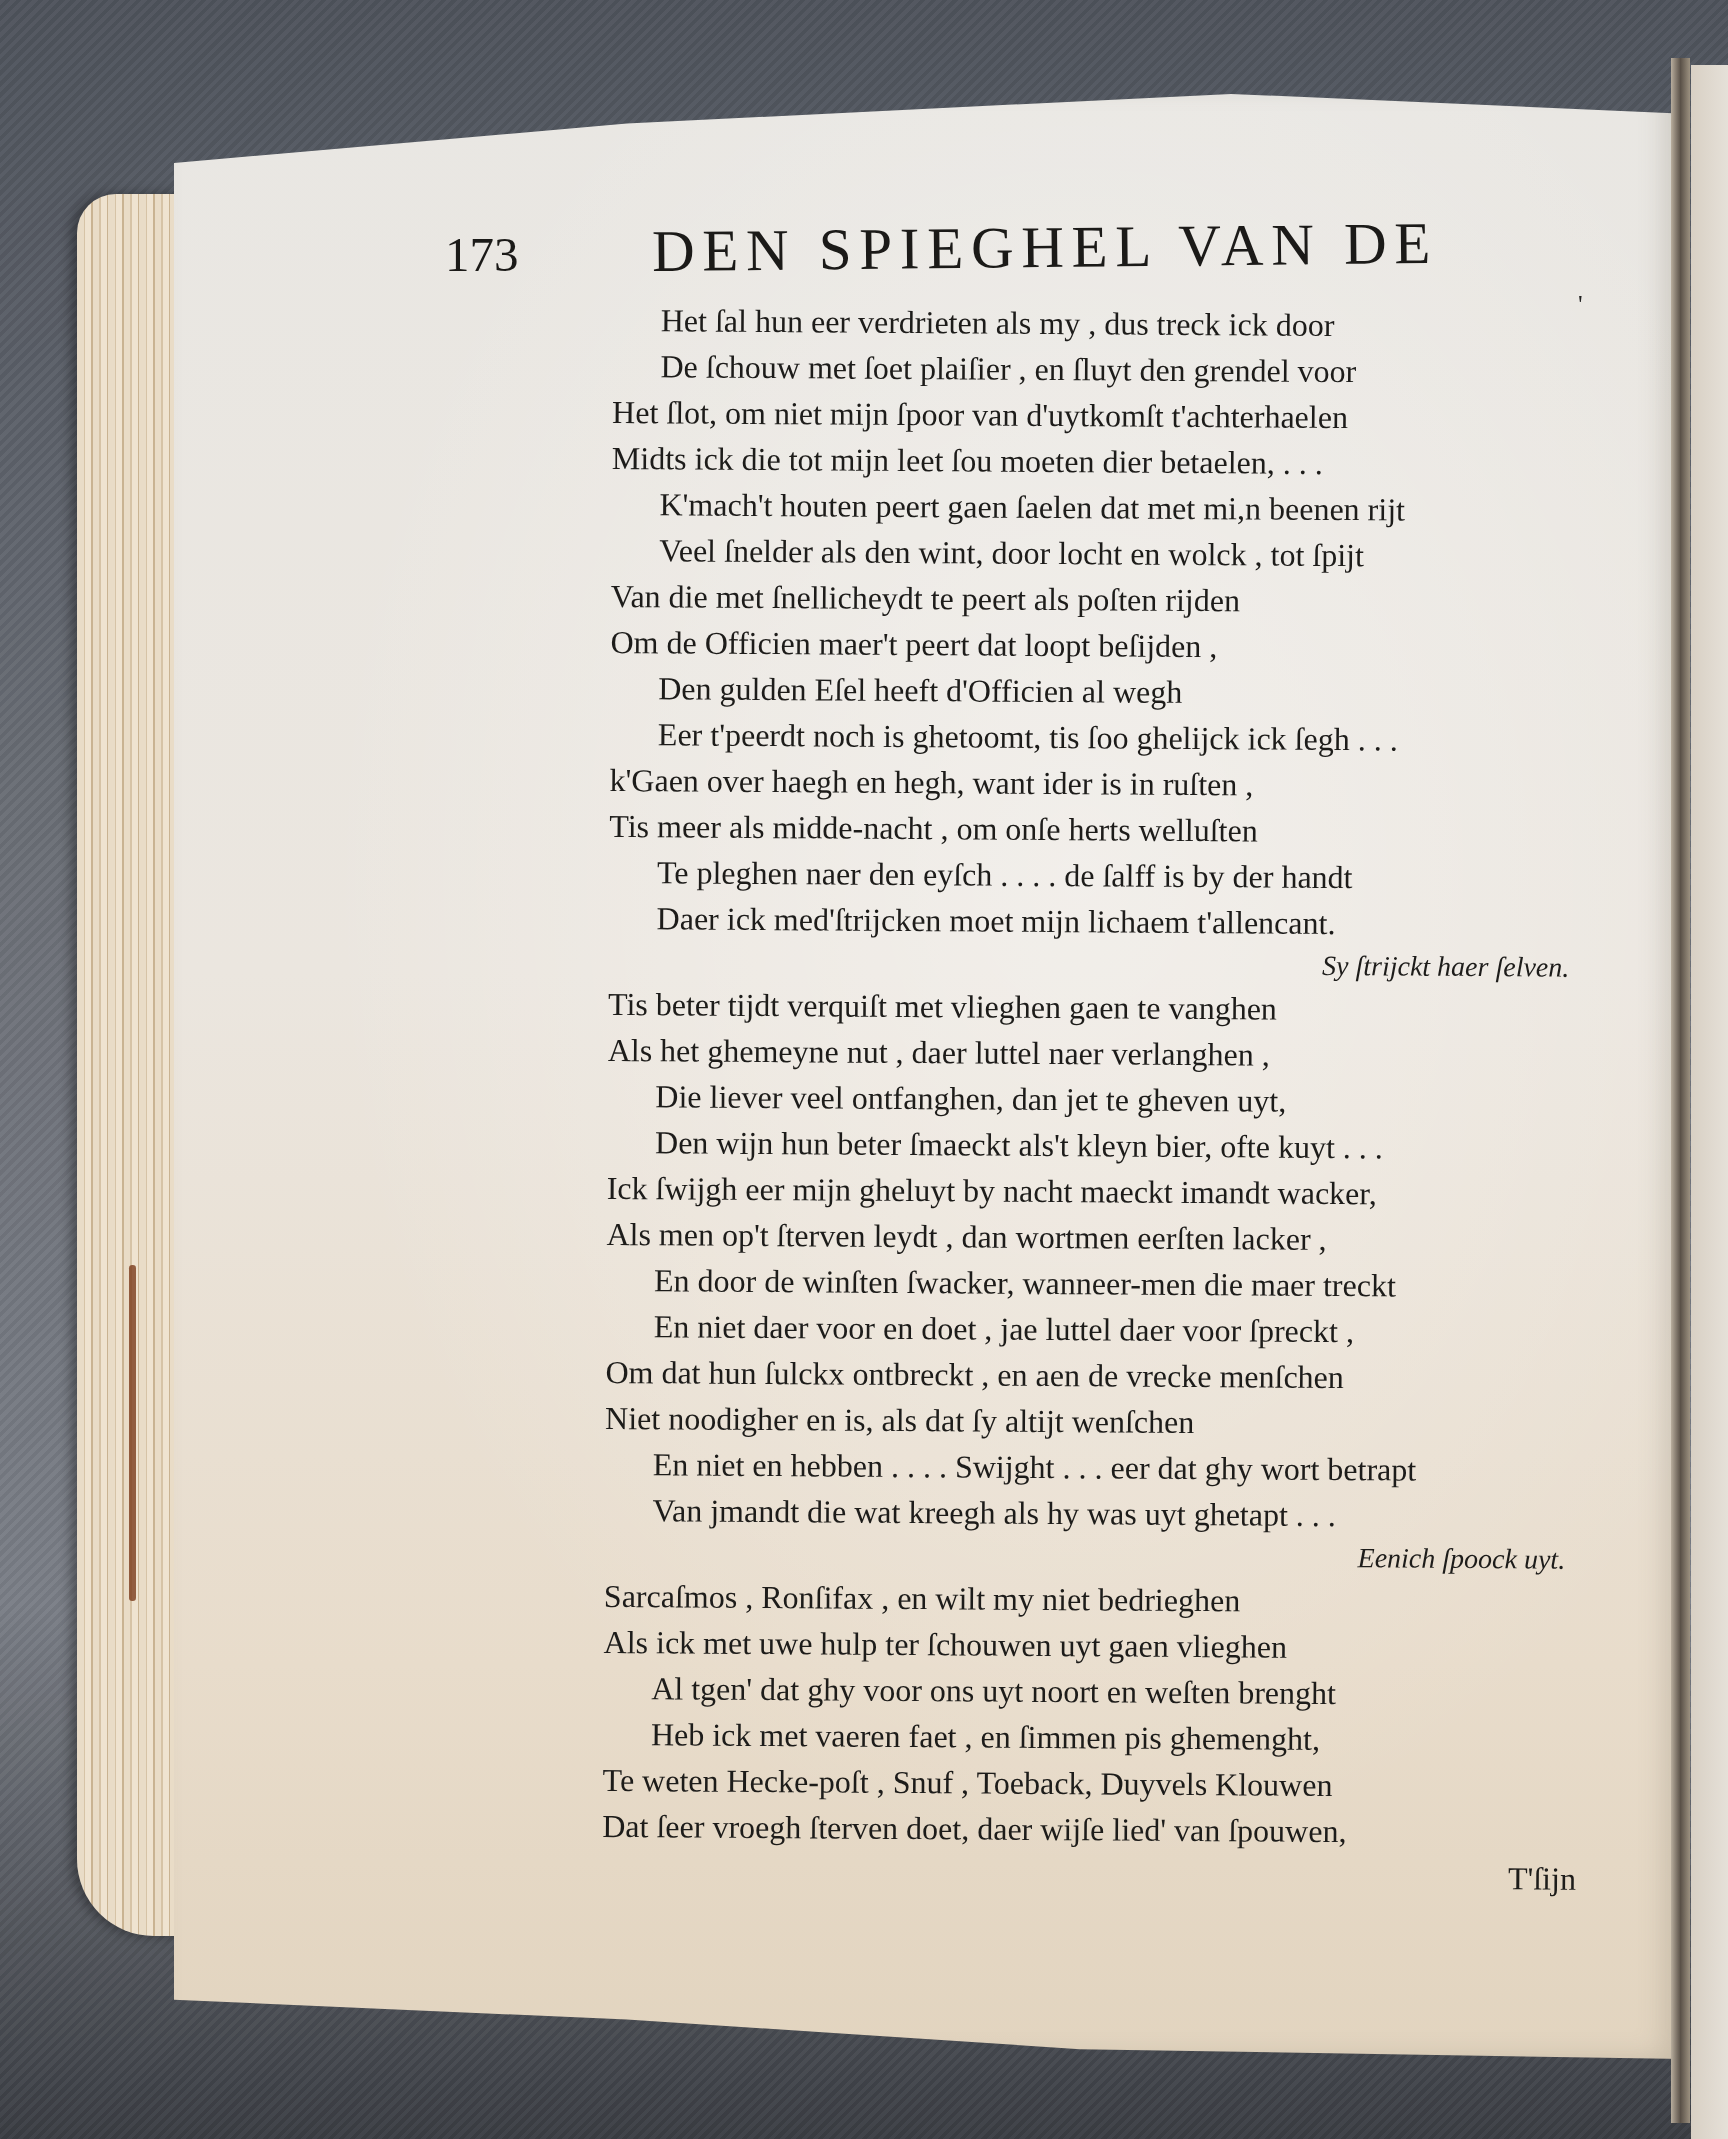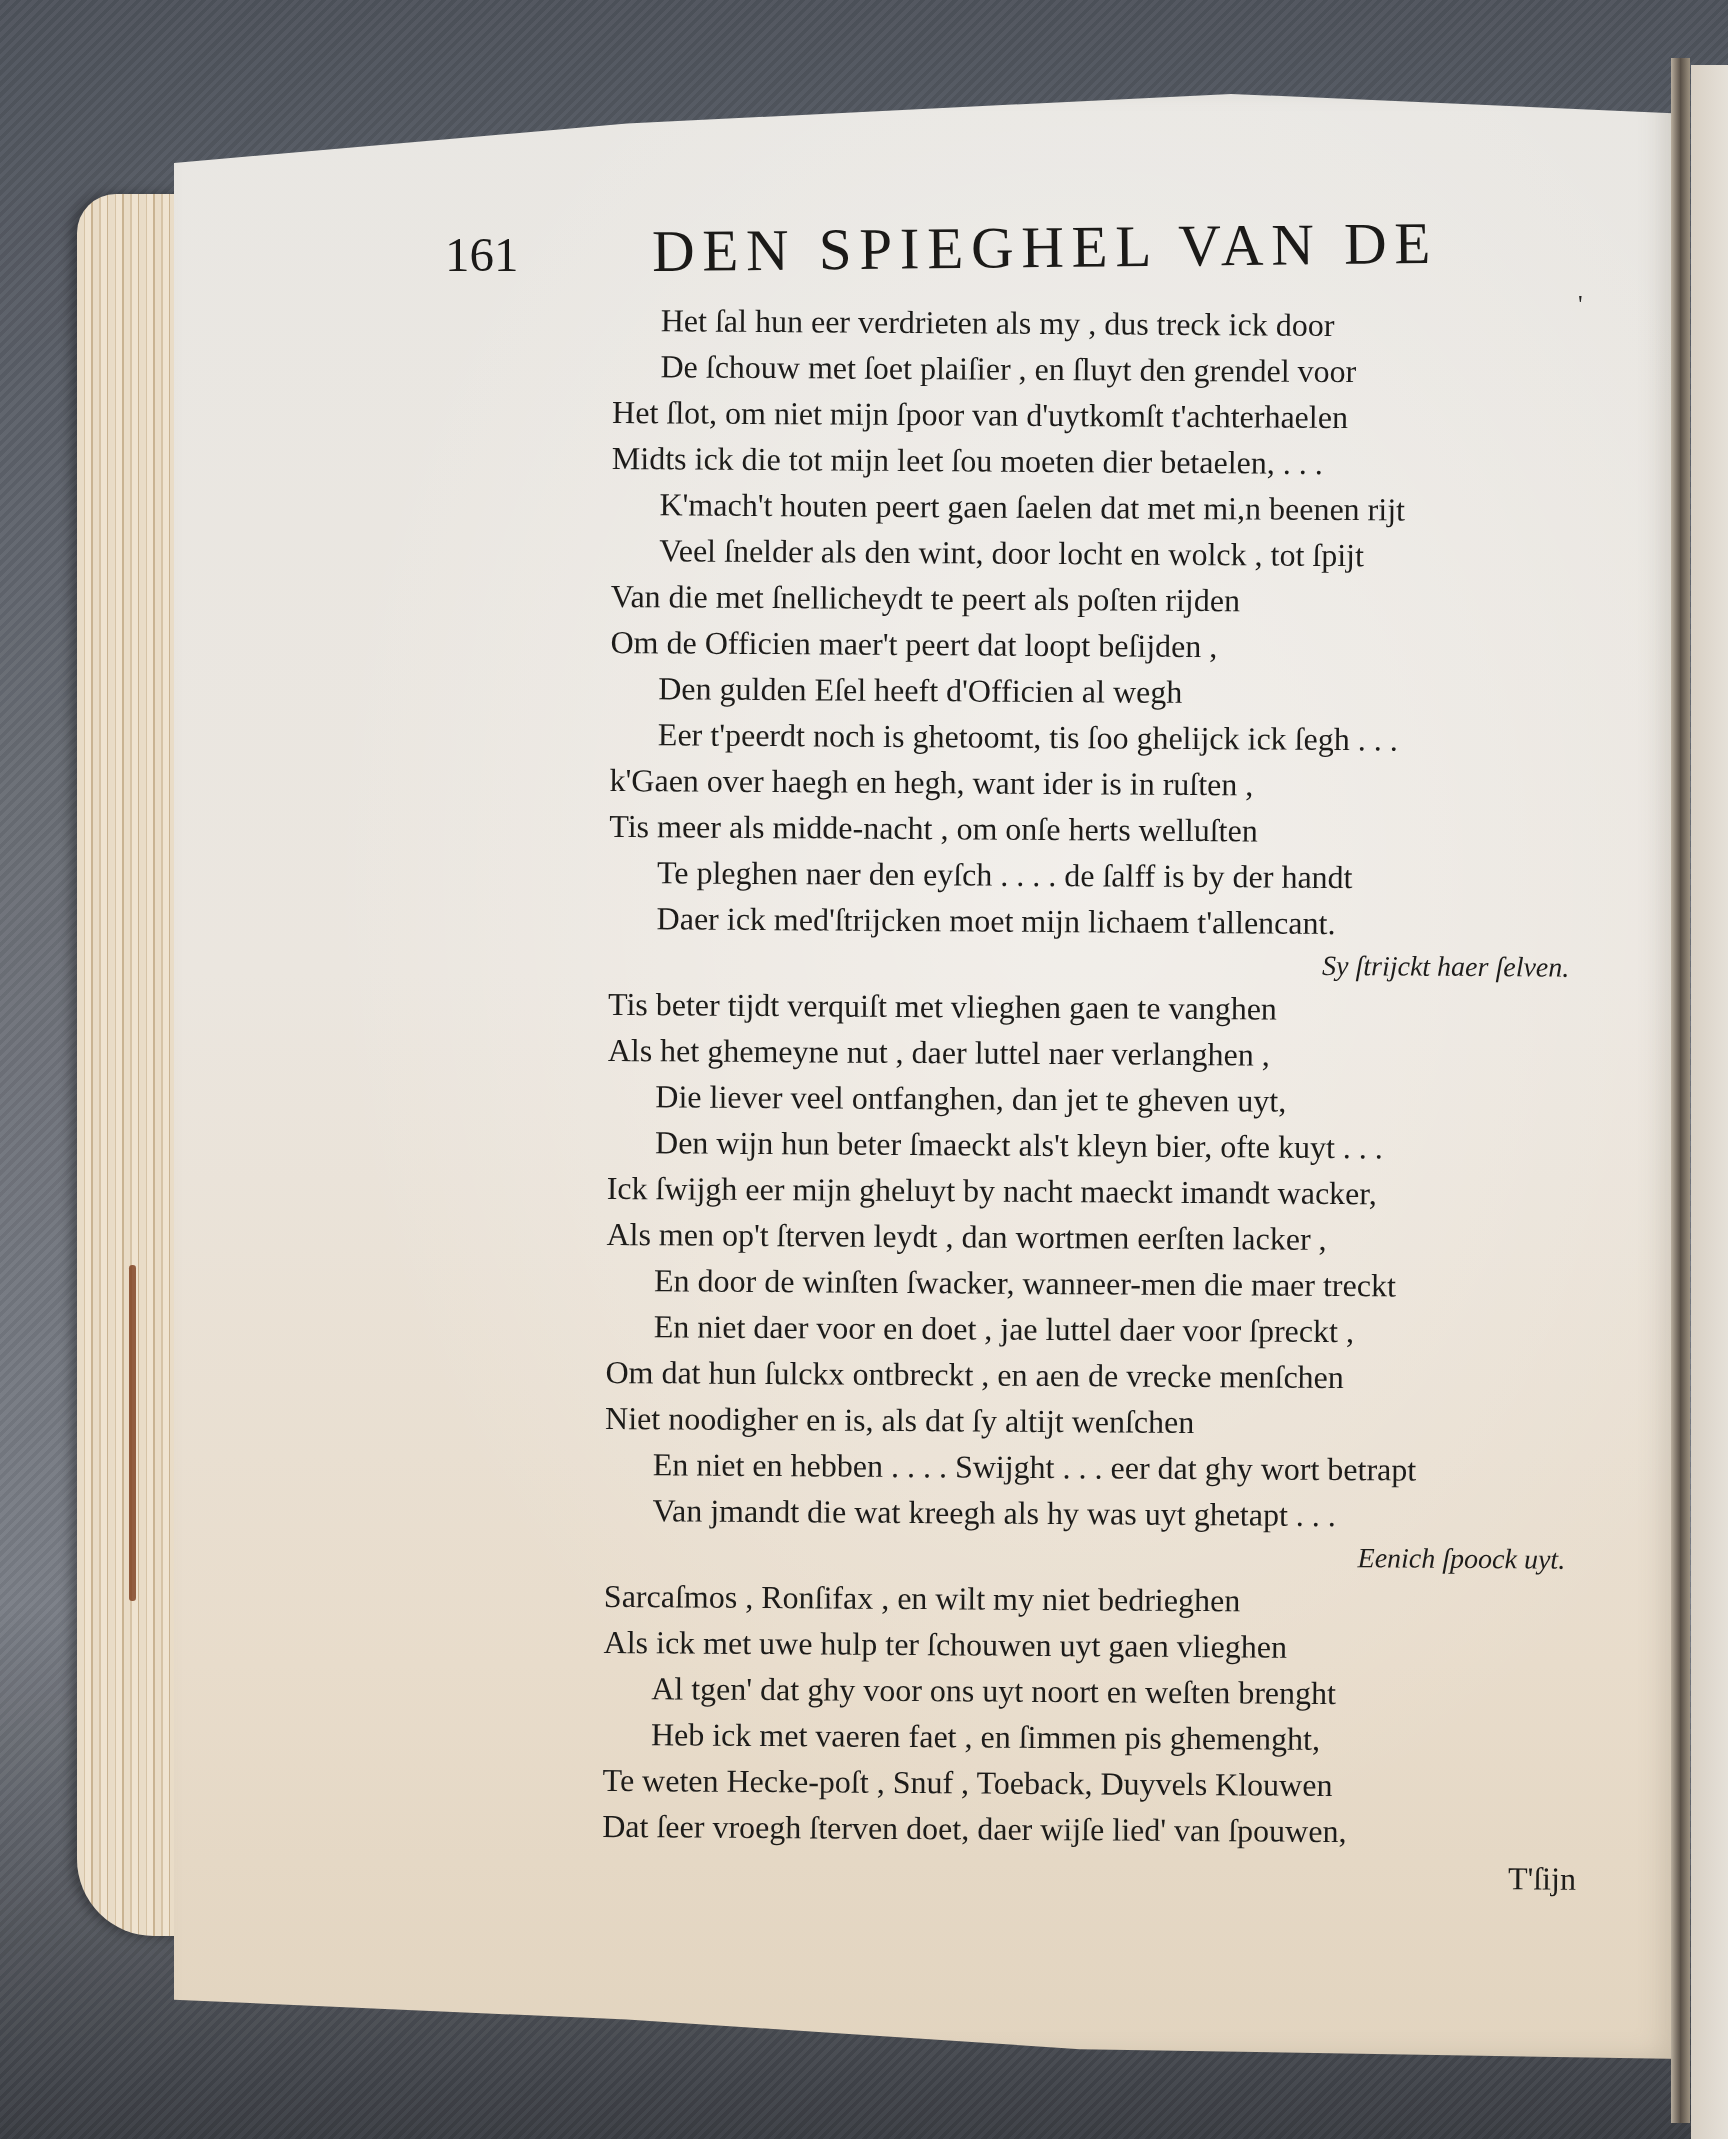--- a/index.html
+++ b/index.html
@@ -65,21 +65,21 @@
 </head>
 <body>
 
 <div class="page-edges"></div>
 <div class="spine-mark"></div>
 <div class="verso"></div>
 <div class="gutter"></div>
 <div class="recto-sliver"></div>
 
 <div class="running-head">
-  <span class="folio">161</span>
+  <span class="folio">173</span>
   <span class="title">DEN SPIEGHEL VAN DE</span>
 </div>
 
 <span class="mark-right">'</span>
 
 <div class="text-block">
   <span class="line indent">Het ſal hun eer verdrieten als my , dus treck ick door</span>
   <span class="line indent">De ſchouw met ſoet plaiſier , en ſluyt den grendel voor</span>
   <span class="line">Het ſlot, om niet mijn ſpoor van d'uytkomſt t'achterhaelen</span>
   <span class="line">Midts ick die tot mijn leet ſou moeten dier betaelen, . . .</span>

